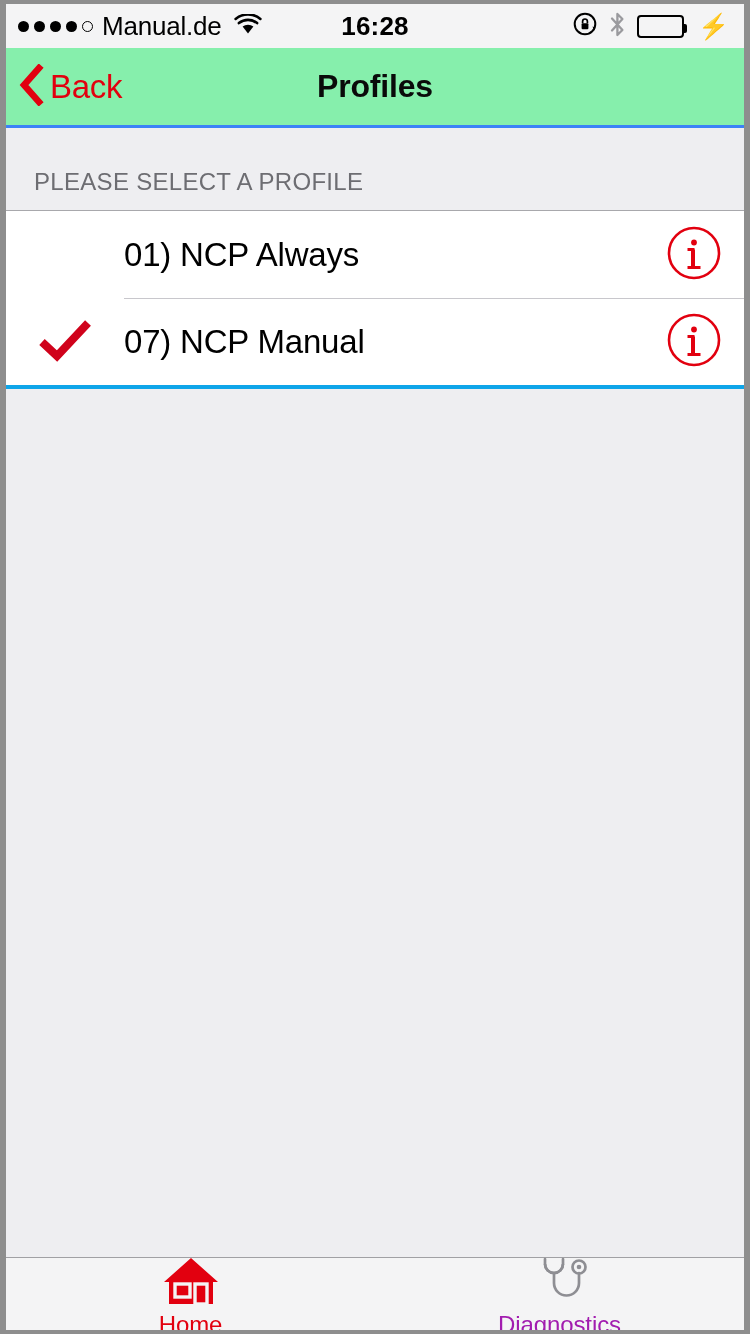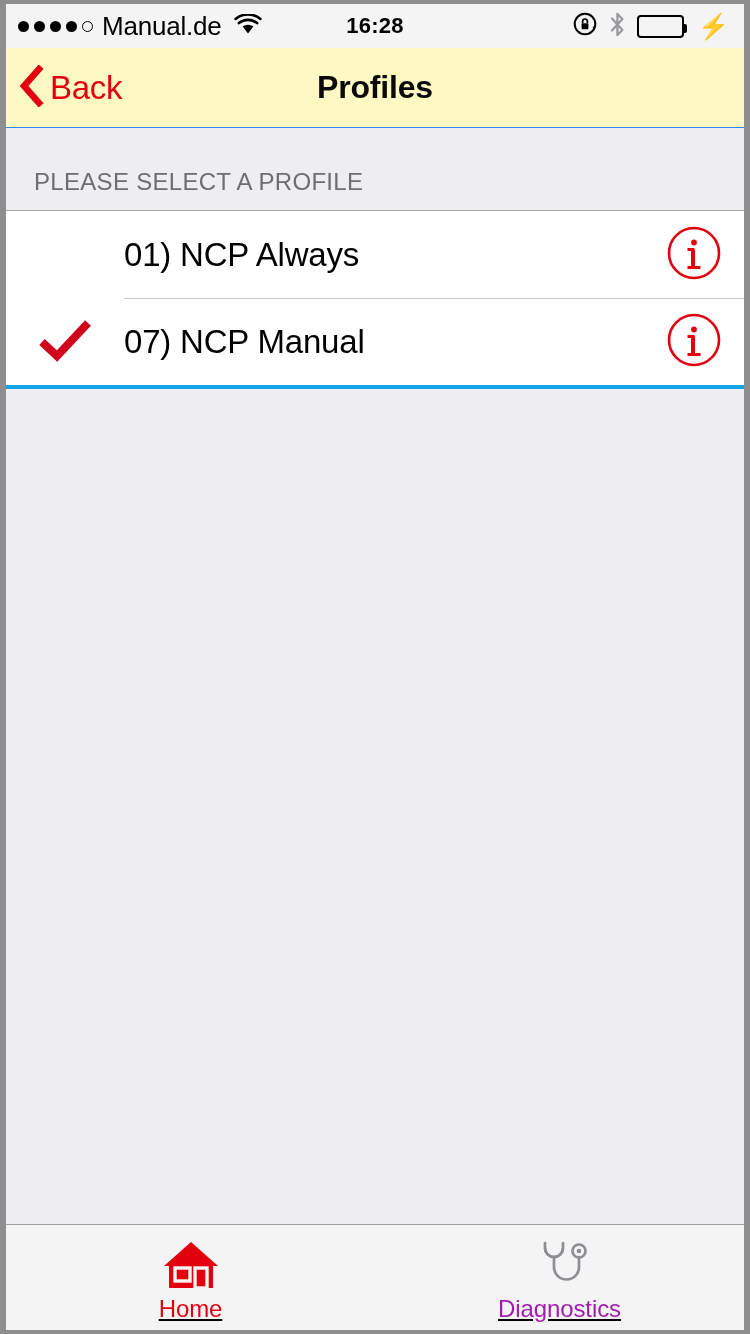--- a/index.html
+++ b/index.html
@@ -33,21 +33,21 @@
   }
   .sb-left { display:flex; align-items:center; gap:9px; }
   .dots { display:flex; align-items:center; gap:5px; }
   .dot { width:11px; height:11px; border-radius:50%; background:#000; }
   .dot.hollow { background:transparent; border:1.6px solid #000; }
   .carrier { font-size:26px; color:#000; letter-spacing:-0.2px; }
   .wifi { margin-left:3px; display:block; }
   .sb-time {
     position:absolute; left:0; right:0;
     text-align:center;
-    font-size:22px; font-weight:bold; color:#000;
+    font-size:26px; font-weight:bold; color:#000;
     letter-spacing:0.2px;
     pointer-events:none;
   }
   .sb-right {
     margin-left:auto;
     display:flex; align-items:center; gap:11px;
     position:relative; z-index:2;
   }
   .battery {
     width:47px; height:23px;
@@ -57,22 +57,22 @@
   .battery .fill { height:100%; background:#4cd964; border-radius:1px; }
   .battery:after {
     content:""; position:absolute; right:-5px; top:7px;
     width:3px; height:9px; background:#000; border-radius:0 2px 2px 0;
   }
   .bolt { font-size:25px; color:#000; line-height:1; margin-left:4px; }
 
   
   .nav-bar {
     height:80px;
-    background:#fef9c3;
-    border-bottom:1px solid #3b82f6;
+    background:#86efac;
+    border-bottom:3px solid #3b82f6;
     display:flex; align-items:center;
     position:relative;
     flex:none;
   }
   .back-btn {
     display:flex; align-items:center; gap:6px;
     padding-left:12px; cursor:pointer;
     position:relative; z-index:2;
   }
   .back-label { font-size:33px; color:#e2000f; letter-spacing:-0.3px; }
@@ -118,21 +118,21 @@
     letter-spacing:-0.2px; flex:1 1 auto;
   }
   .info-slot {
     width:100px; flex:none;
     display:flex; align-items:center; justify-content:center;
     cursor:pointer;
   }
 
   
   .tab-bar {
-    height:106px;
+    height:73px;
     background:#f4f4f5;
     border-top:1px solid #a0a0a4;
     display:flex;
     flex:none;
     text-decoration:underline;
   }
   .tab {
     flex:1 1 0;
     display:flex; flex-direction:column;
     align-items:center; justify-content:center;

